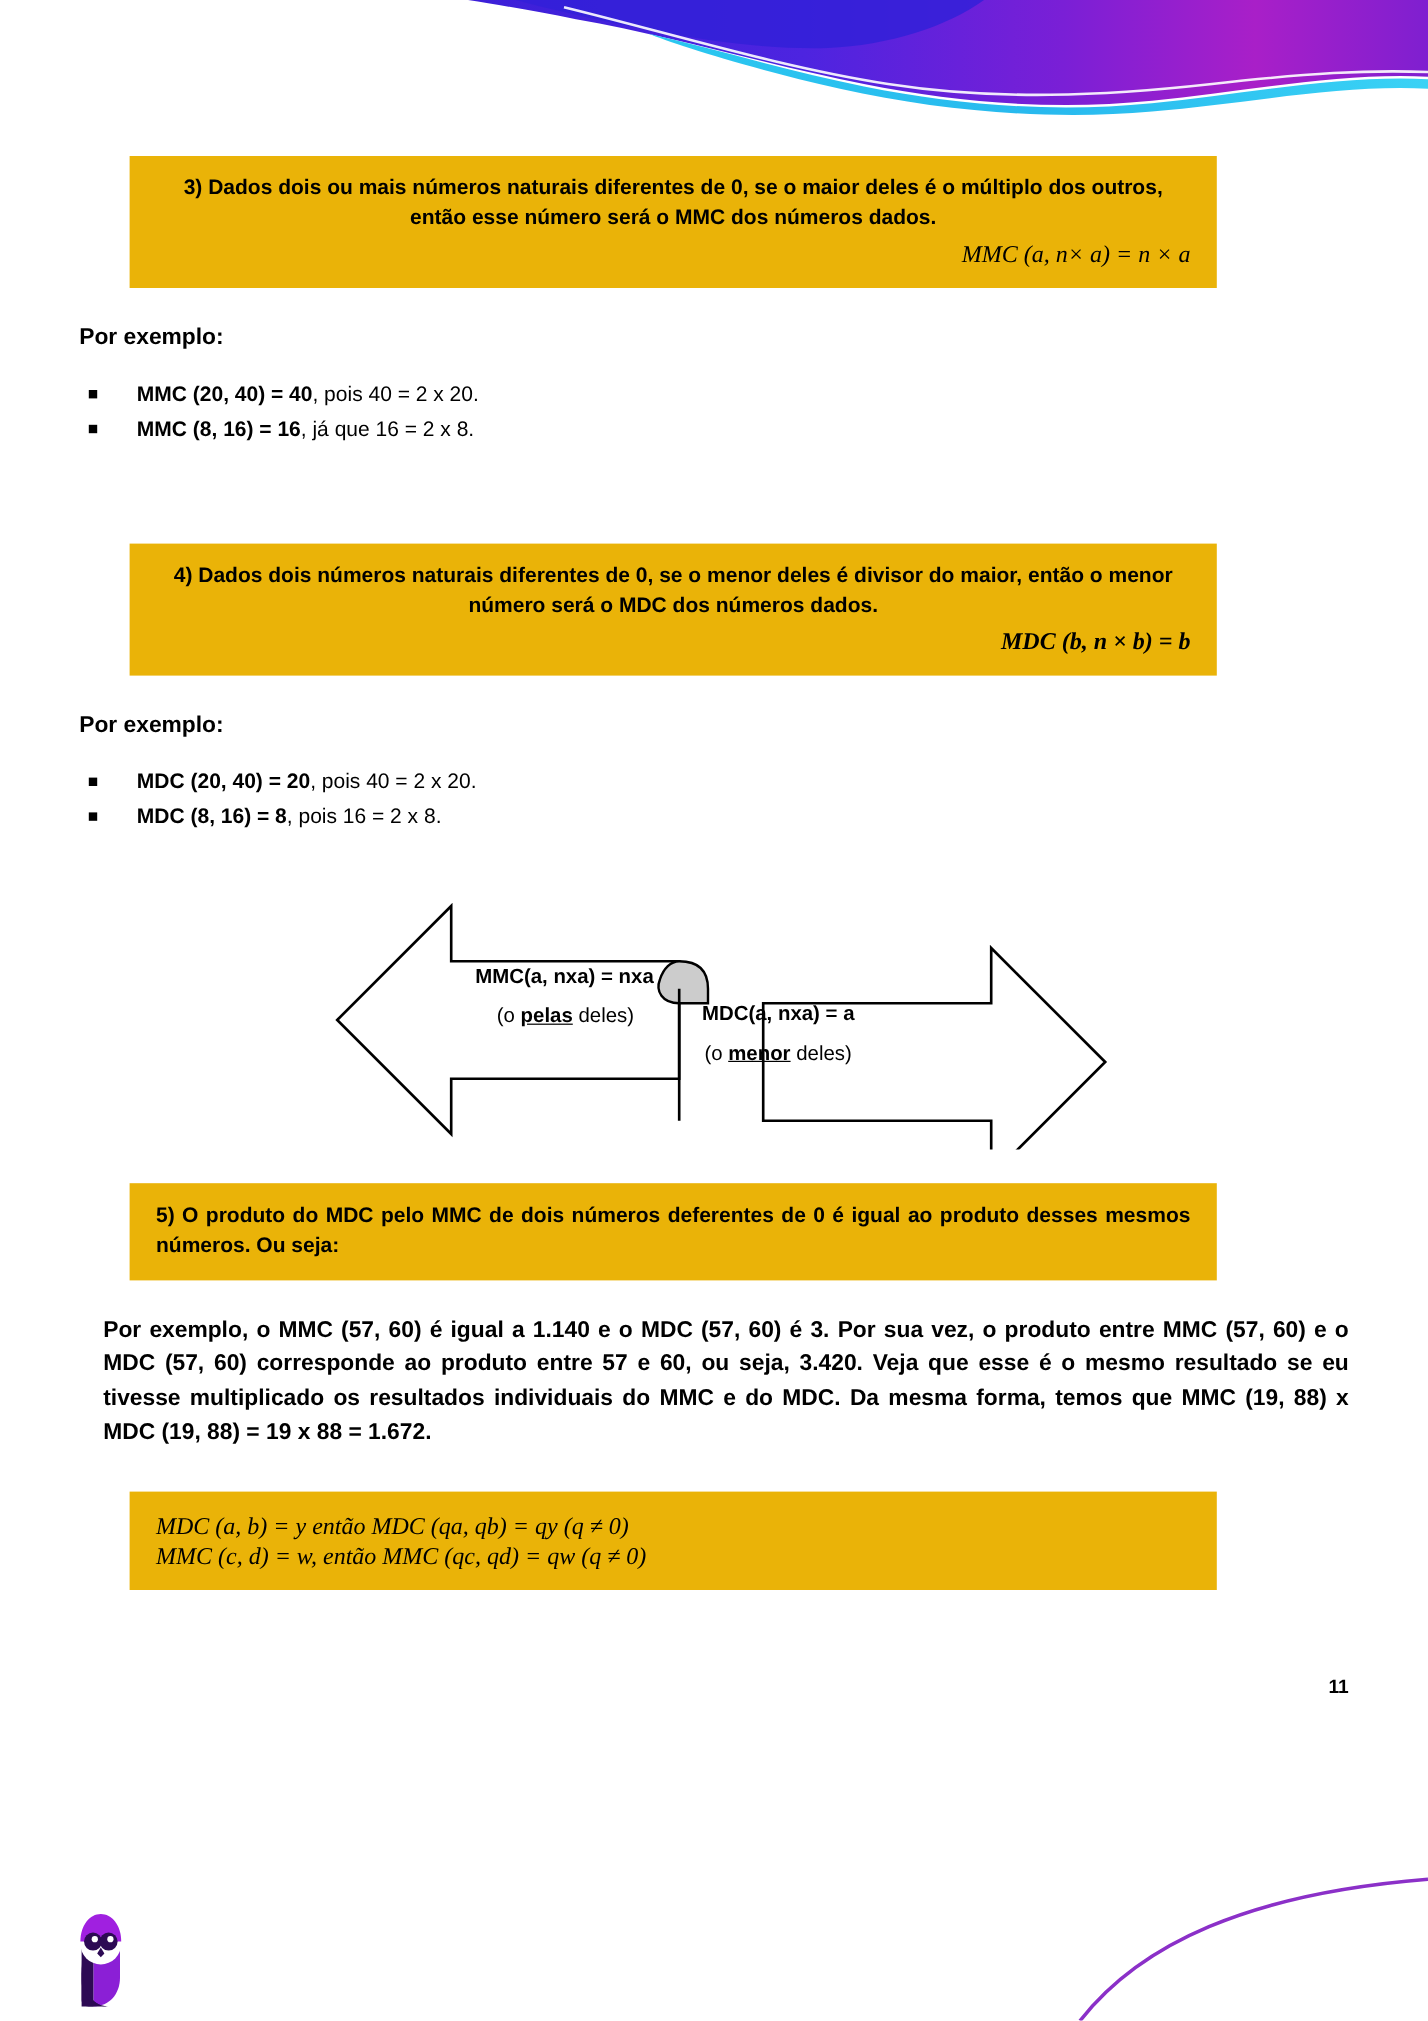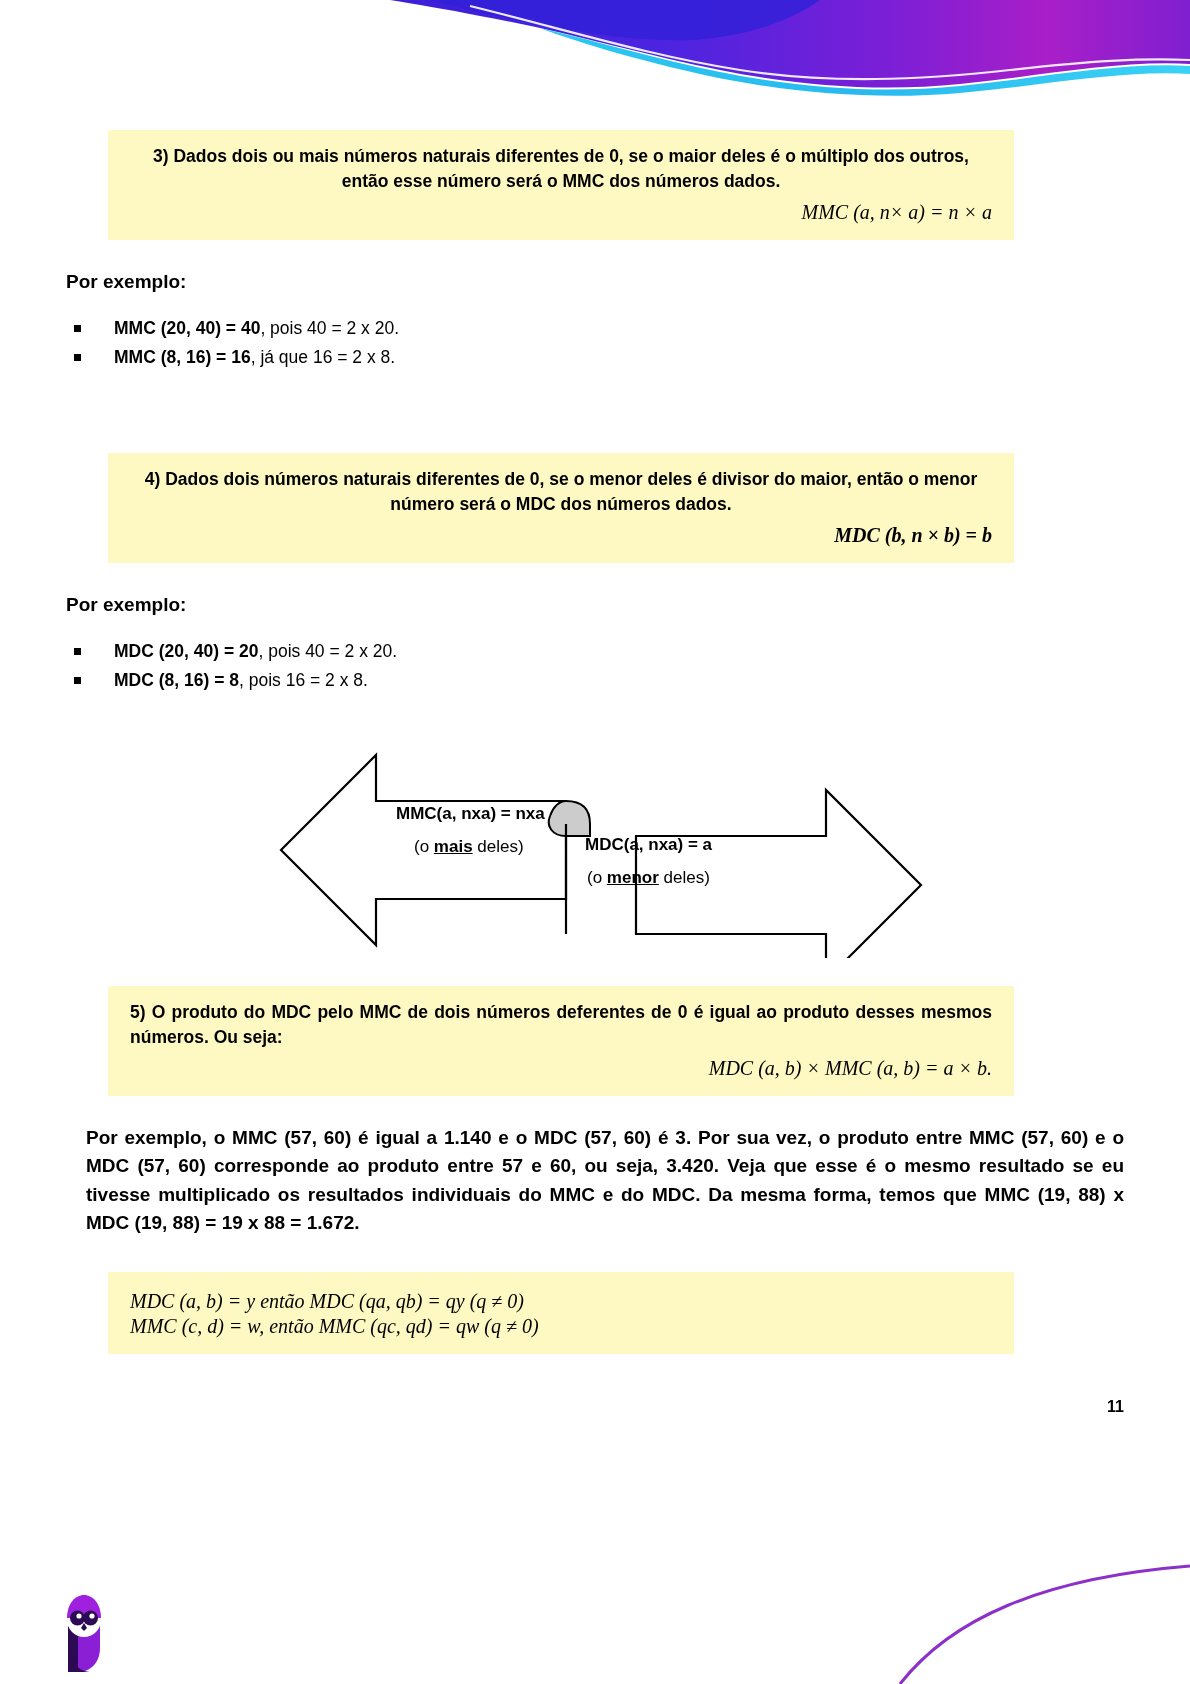--- a/index.html
+++ b/index.html
@@ -35,21 +35,21 @@
 
   .content {
     position: absolute;
     left: 66px;
     top: 130px;
     width: 1058px;
   }
 
   
   .rule-box {
-    background: #fef9c3;
+    background: #eab308;
     padding: 14px 22px 16px 22px;
     margin: 0;
   }
   .rule-box.indented {
     margin-left: 42px;
     width: 906px;
   }
   .rule-title {
     font-weight: bold;
     font-size: 17.5px;
@@ -241,32 +241,31 @@
           <path d="M767,122 L672,27 L672,73 L482,73 L482,171 L672,171 L672,217 Z" transform="translate(88,35)"></path>
         </g>
 
         <path d="M500,73 C516,73 524,81 524,96 L524,108 L500,108 C486,108 480,98 484,88 C487,79 493,73 500,73 Z" fill="#cccccc" stroke="#000000" stroke-width="2"></path>
 
         <line x1="500" y1="96" x2="500" y2="206" stroke="#000000" stroke-width="2.2"></line>
       </svg>
 
       <div class="lbl lbl-strong" style="left:330px; top:76px;">MMC(a, nxa) = nxa</div>
 
-      <div class="lbl" style="left:348px; top:109px;"><span>(o </span><span class="u">mais</span><span> deles)</span></div>
+      <div class="lbl" style="left:348px; top:109px;"><span>(o </span><span class="u">pelas</span><span> deles)</span></div>
 
       <div class="lbl lbl-strong" style="left:519px; top:107px;">MDC(a, nxa) = a</div>
 
       <div class="lbl" style="left:521px; top:140px;"><span>(o </span><span class="u">menor</span><span> deles)</span></div>
     </div>
 
     <div class="sp28"></div>
 
     <div class="rule-box indented">
       <div class="rule-title just">5) O produto do MDC pelo MMC de dois números deferentes de 0 é igual ao produto desses mesmos números. Ou seja:</div>
-      <div class="math">MDC (a, b) ×  MMC (a, b) =  a  ×  b.</div>
     </div>
 
     <div class="sp28"></div>
 
     <div class="para justify">Por exemplo, o MMC (57, 60) é igual a 1.140 e o MDC (57, 60) é 3. Por sua vez, o produto entre MMC (57, 60) e o MDC (57, 60) corresponde ao produto entre 57 e 60, ou seja, 3.420. Veja que esse é o mesmo resultado se eu tivesse multiplicado os resultados individuais do MMC e do MDC. Da mesma forma, temos que MMC (19, 88) x MDC (19, 88) = 19 x 88 = 1.672.</div>
 
     <div class="sp34"></div>
 
     <div class="rule-box indented">
       <div class="math left" style="margin-top:4px;">MDC (a, b)  =  y então MDC (qa, qb)  =  qy (q  ≠  0)</div>

